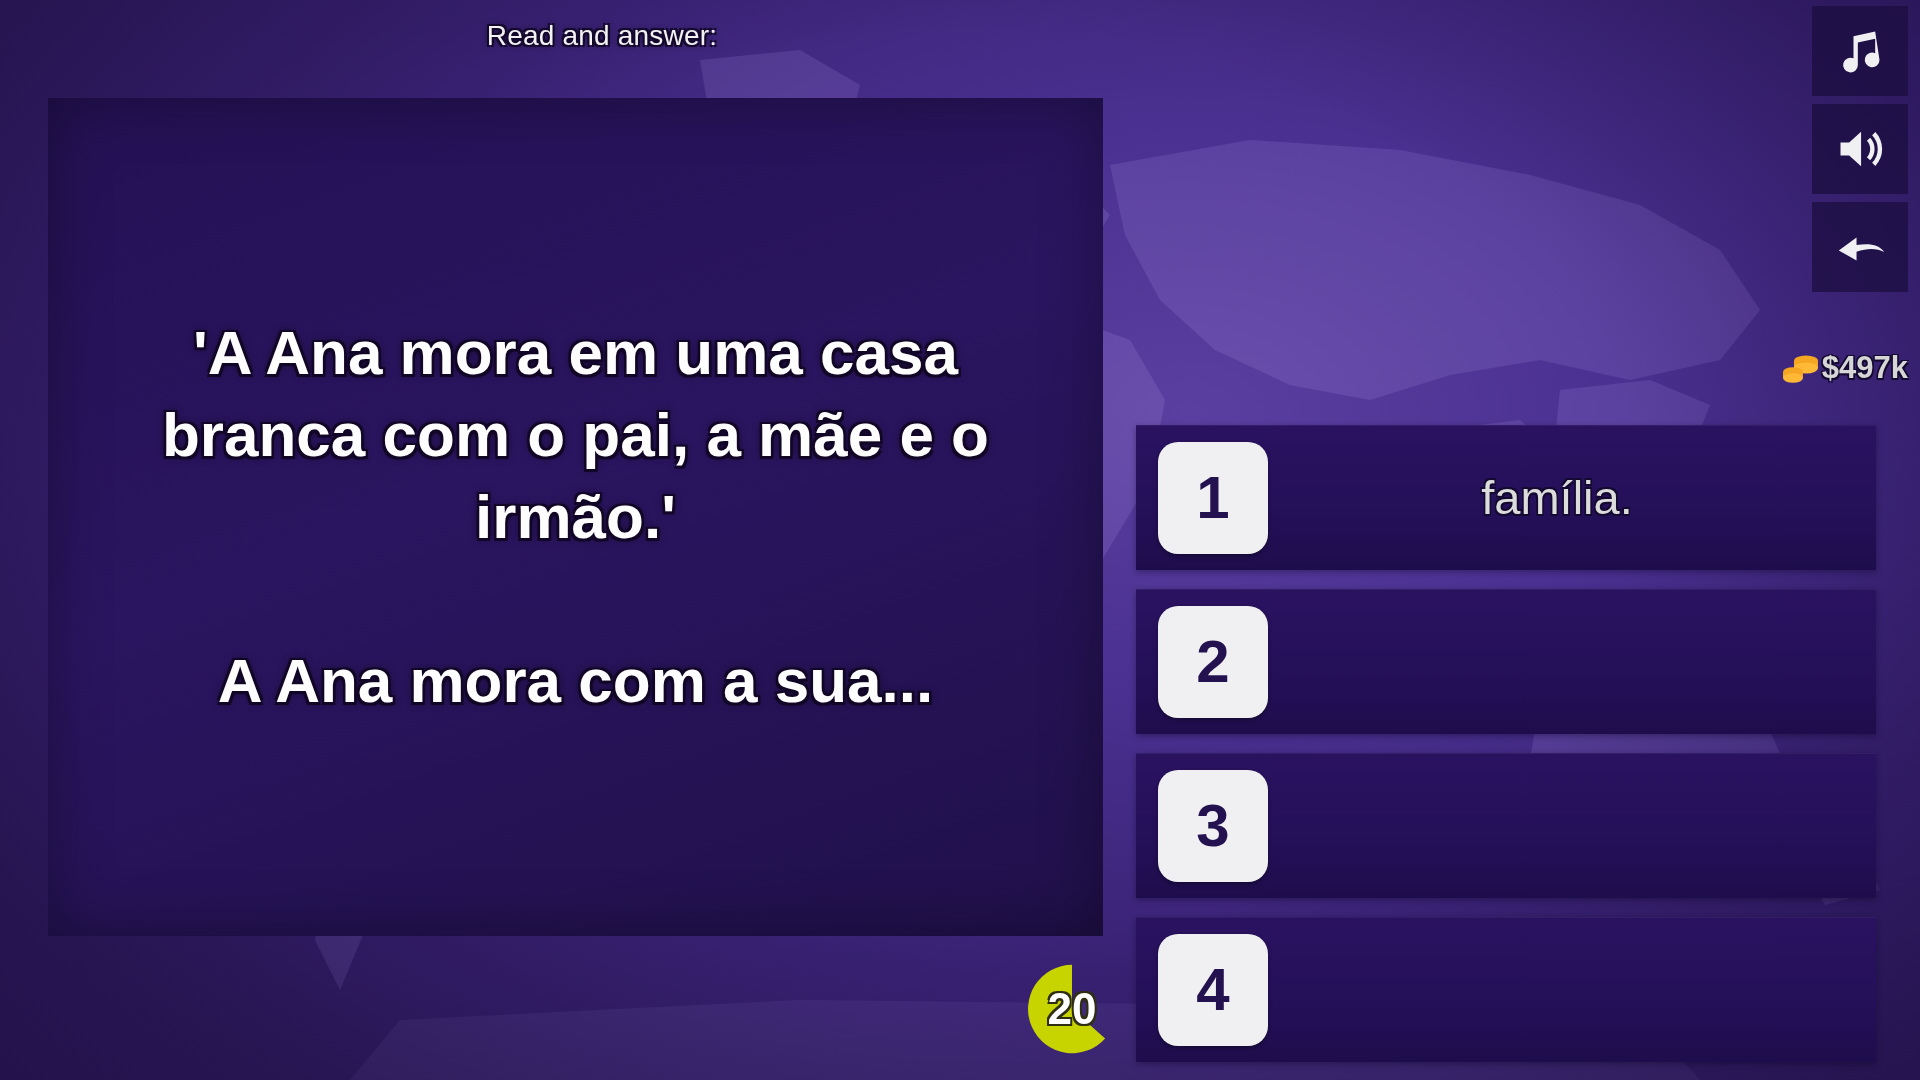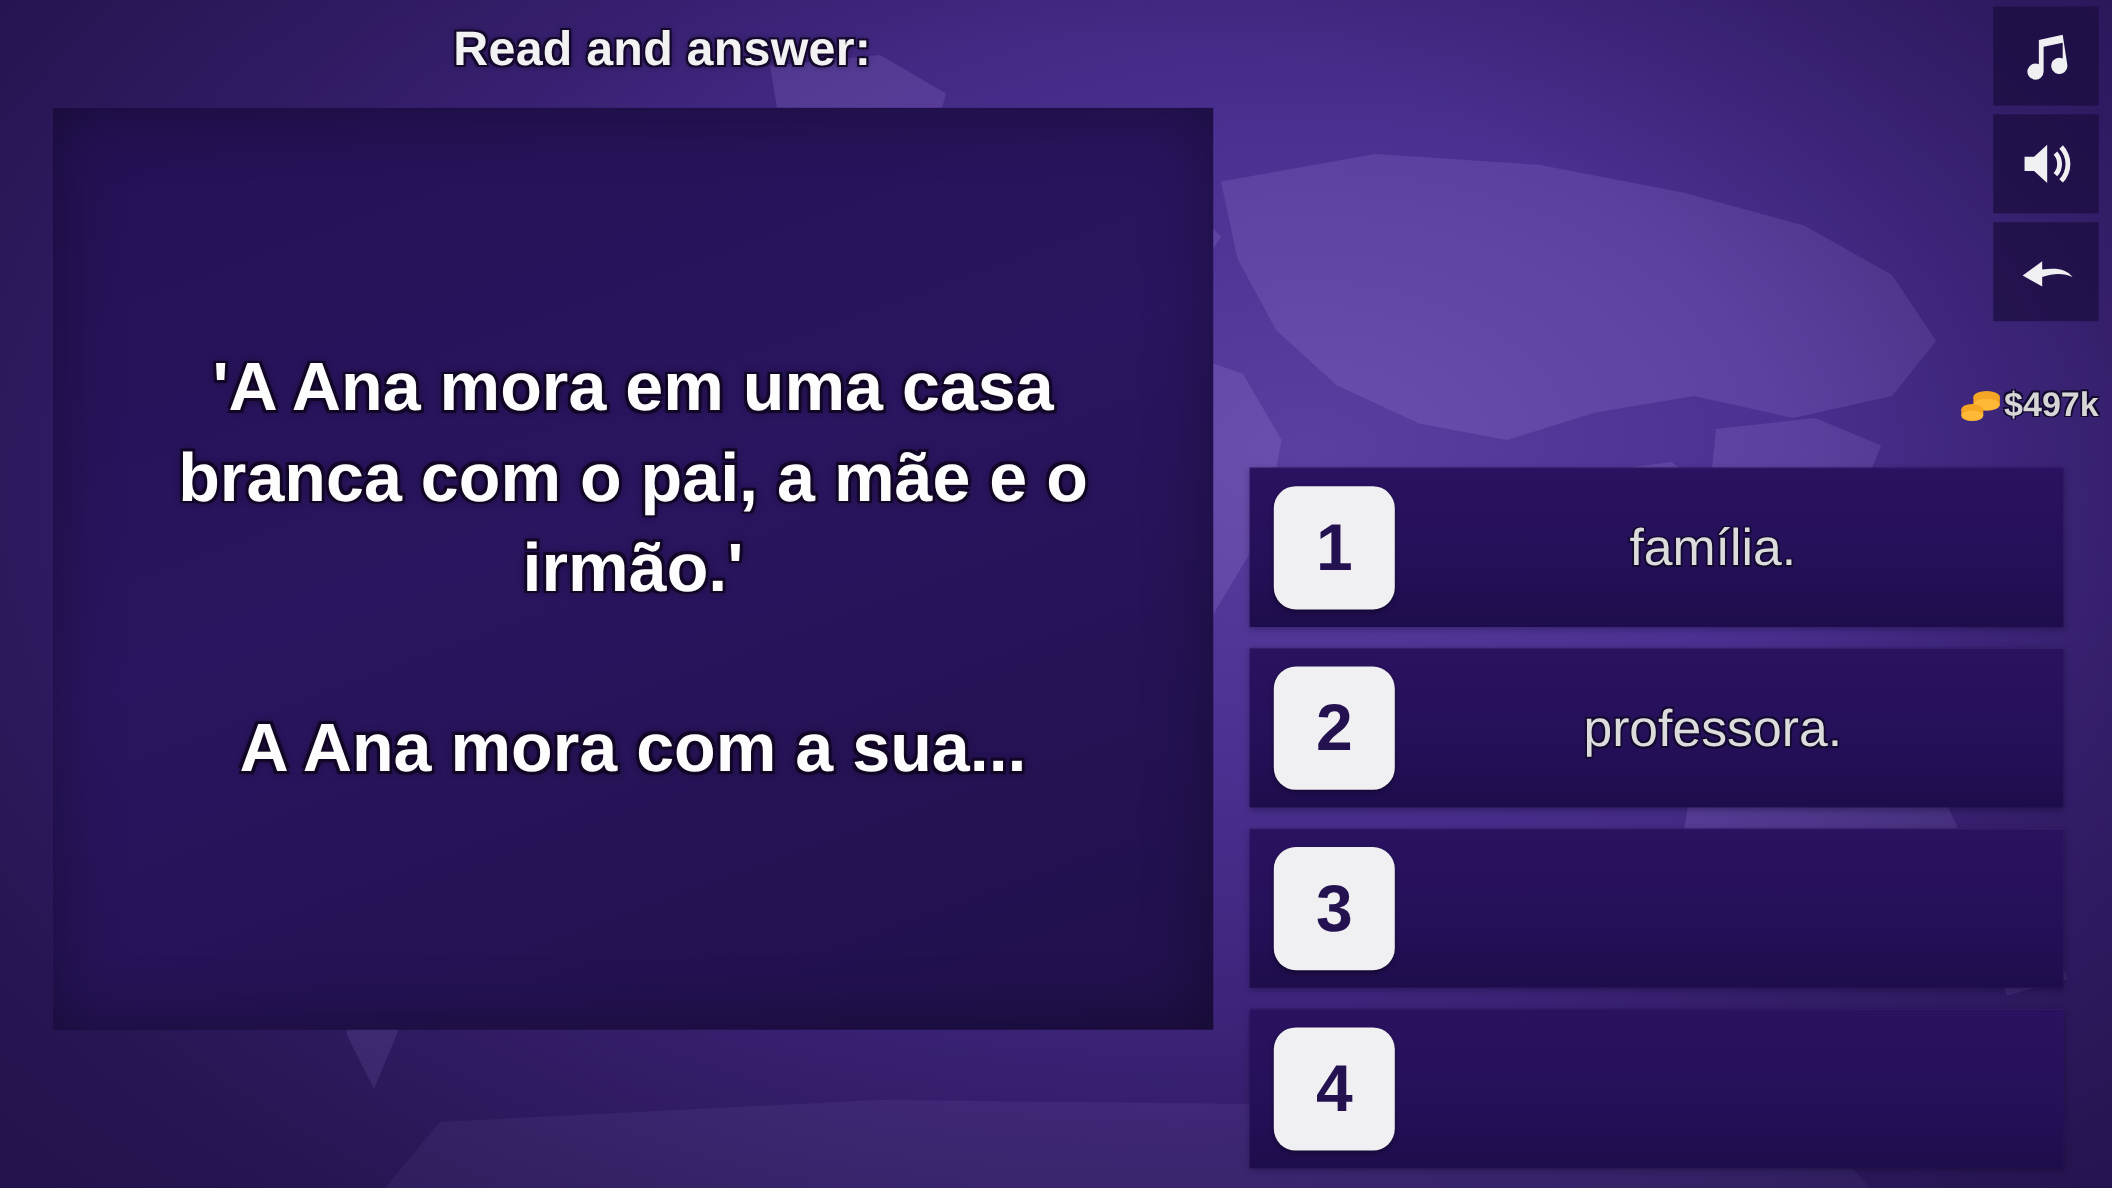--- a/index.html
+++ b/index.html
@@ -27,21 +27,21 @@
     position:absolute; inset:0;
     background: radial-gradient(ellipse 1500px 1000px at 50% 45%, rgba(0,0,0,0) 45%, rgba(20,8,50,.55) 100%);
     pointer-events:none;
   }
 
   
   .title {
     position:absolute;
     left:0; top:20px; width:1180px;
     text-align:center;
-    font-size:44px; font-weight:bold;
+    font-size:28px; font-weight:normal;
     color:#f2f2f2;
     letter-spacing:.2px;
     text-shadow:
       -2px -2px 0 #14082c, 2px -2px 0 #14082c,
       -2px 2px 0 #14082c, 2px 2px 0 #14082c,
       0 0 6px rgba(0,0,0,.8);
     padding-left: 24px;
   }
 
   
@@ -193,21 +193,20 @@
 A Ana mora com a sua...</div>
   </div>
 
   <div class="options">
     <div class="opt">
       <div class="opt-badge">1</div>
       <div class="opt-label">família.</div>
     </div>
     <div class="opt">
       <div class="opt-badge">2</div>
-      <div class="opt-label">professora.</div>
     </div>
     <div class="opt">
       <div class="opt-badge">3</div>
     </div>
     <div class="opt">
       <div class="opt-badge">4</div>
     </div>
   </div>
 
   <div class="rail">
@@ -238,14 +237,20 @@
         <ellipse cx="26" cy="17" rx="12" ry="5.5" fill="#ffb937"></ellipse>
         <ellipse cx="13" cy="21" rx="10" ry="4.8" fill="#f5a623"></ellipse>
         <rect x="3" y="21" width="20" height="6" fill="#f5a623"></rect>
         <ellipse cx="13" cy="27" rx="10" ry="4.8" fill="#ffb937"></ellipse>
       </svg>
     </div>
     <div class="amount">$497k</div>
   </div>
 
 
+  <div class="timer">
+    <svg class="dial" viewBox="0 0 100 100">
+      <path d="M50,50 L50,2 A48,48 0 1 0 86,82 Z" fill="#c8d400"></path>
+    </svg>
+    <div class="num">20</div>
+  </div>
 
 </div>
 
 </body></html>

